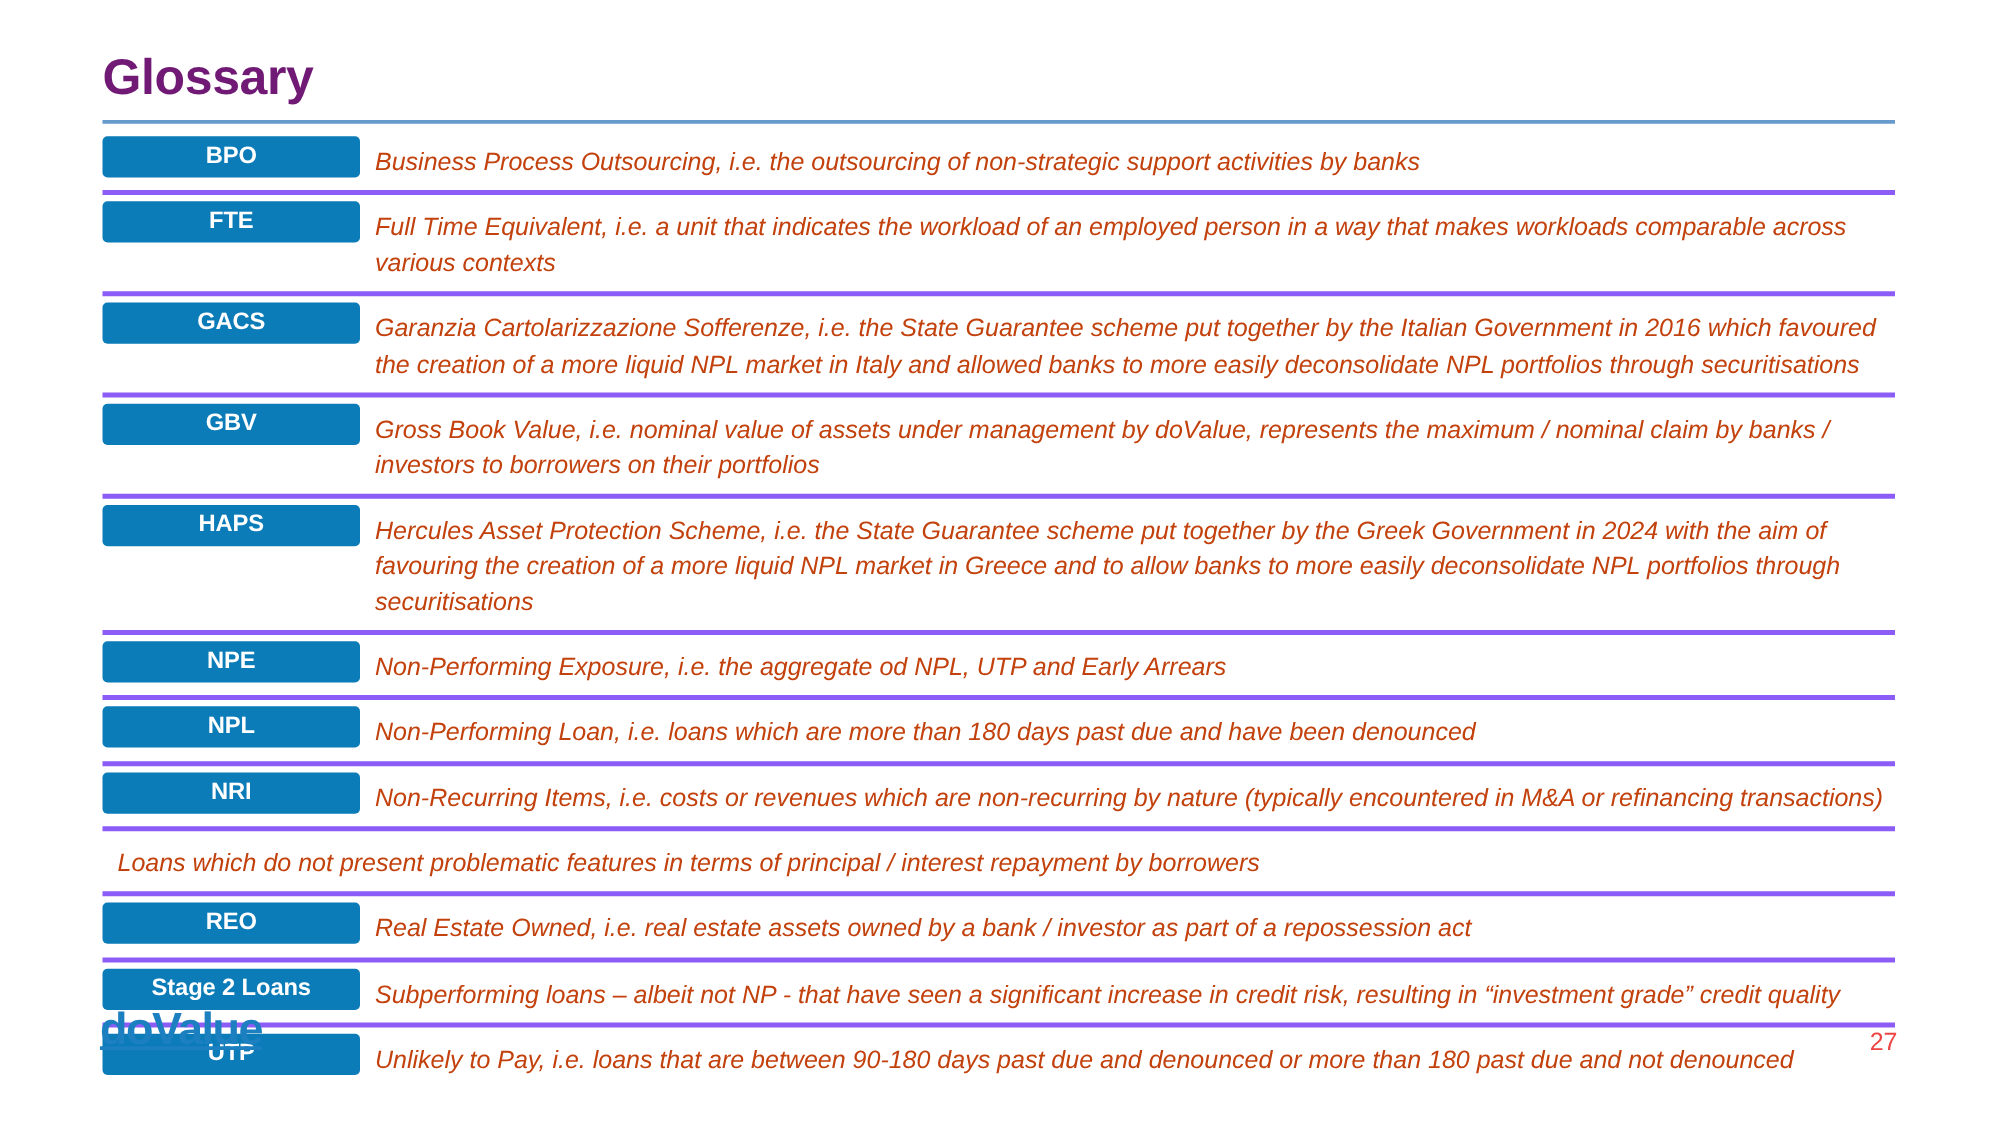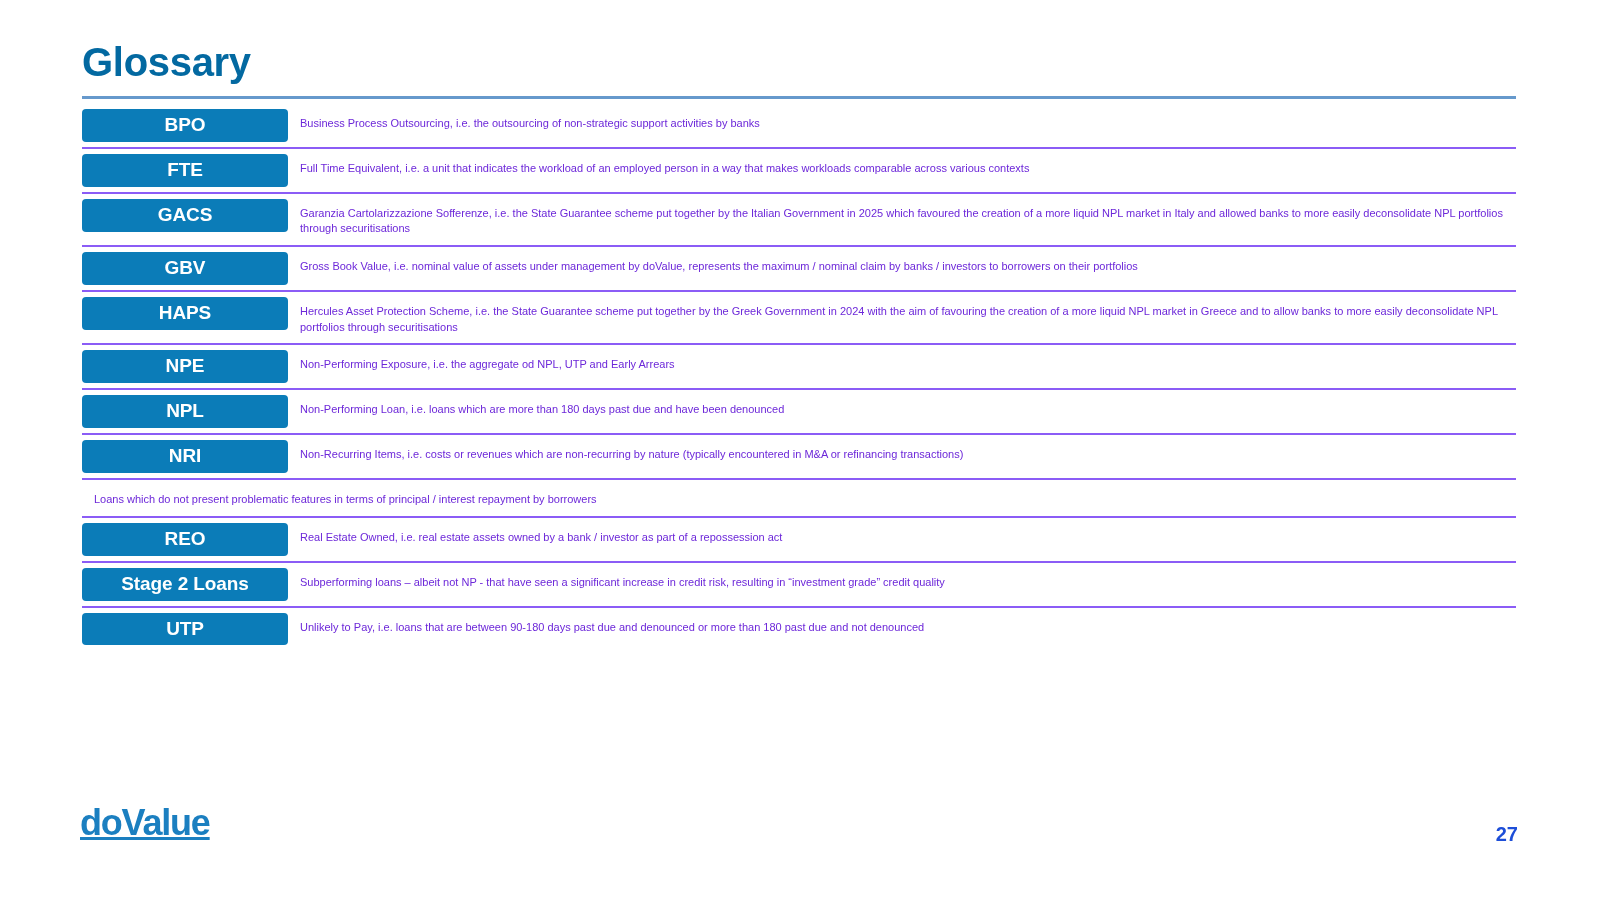--- a/index.html
+++ b/index.html
@@ -22,21 +22,21 @@
     box-sizing: border-box;
   }
 
   
   .title {
     position: absolute;
     left: 82px;
     top: 42px;
     font-size: 40px;
     font-weight: bold;
-    color: #0369a1;
+    color: #701a75;
     letter-spacing: -0.3px;
     line-height: 1;
   }
 
   .title-rule {
     position: absolute;
     left: 82px;
     top: 96px;
     width: 1434px;
     height: 3px;
@@ -47,21 +47,21 @@
   .glossary {
     position: absolute;
     left: 82px;
     top: 104px;
     width: 1434px;
   }
 
   .row {
     display: flex;
     align-items: flex-start;
-    border-bottom: 2px solid #8b5cf6;
+    border-bottom: 4px solid #8b5cf6;
     box-sizing: border-box;
   }
   .row:last-child {
     border-bottom: none;
     justify-content: center;
   }
 
   .term-cell {
     width: 206px;
     flex: 0 0 206px;
@@ -83,46 +83,47 @@
     box-sizing: border-box;
     letter-spacing: -0.1px;
   }
 
   .def-cell {
     flex: 1 1 auto;
     padding-left: 12px;
     padding-right: 6px;
     padding-top: 12px;
     padding-bottom: 8px;
-    font-size: 11px;
+    font-size: 20px;
     line-height: 1.42;
-    color: #6d28d9;
-    box-sizing: border-box;
+    color: #c2410c;
+    box-sizing: border-box;
+    font-style: italic;
   }
 
   
   .logo {
     position: absolute;
     left: 80px;
     top: 805px;
     font-size: 36px;
     font-weight: bold;
     color: #1b7fc0;
     letter-spacing: -1.2px;
     line-height: 1;
     text-decoration: underline;
   }
 
   .page-number {
     position: absolute;
     right: 82px;
     top: 823px;
     font-size: 20px;
-    font-weight: bold;
-    color: #1d4ed8;
+    font-weight: normal;
+    color: #ef4444;
   }
 </style>
 </head>
 <body>
 
 <div class="slide">
 
   <div class="title">Glossary</div>
 
   <div class="title-rule"></div>
@@ -138,21 +139,21 @@
       <div class="row">
         <div class="term-cell">
           <div class="term-badge">FTE</div>
         </div>
         <div class="def-cell">Full Time Equivalent, i.e. a unit that indicates the workload of an employed person in a way that makes workloads comparable across various contexts</div>
       </div>
       <div class="row">
         <div class="term-cell">
           <div class="term-badge">GACS</div>
         </div>
-        <div class="def-cell">Garanzia Cartolarizzazione Sofferenze, i.e. the State Guarantee scheme put together by the Italian Government in 2025 which favoured the creation of a more liquid NPL market in Italy and allowed banks to more easily deconsolidate NPL portfolios through securitisations</div>
+        <div class="def-cell">Garanzia Cartolarizzazione Sofferenze, i.e. the State Guarantee scheme put together by the Italian Government in 2016 which favoured the creation of a more liquid NPL market in Italy and allowed banks to more easily deconsolidate NPL portfolios through securitisations</div>
       </div>
       <div class="row">
         <div class="term-cell">
           <div class="term-badge">GBV</div>
         </div>
         <div class="def-cell">Gross Book Value, i.e. nominal value of assets under management by doValue, represents the maximum / nominal claim by banks / investors to borrowers on their portfolios</div>
       </div>
       <div class="row">
         <div class="term-cell">
           <div class="term-badge">HAPS</div>

